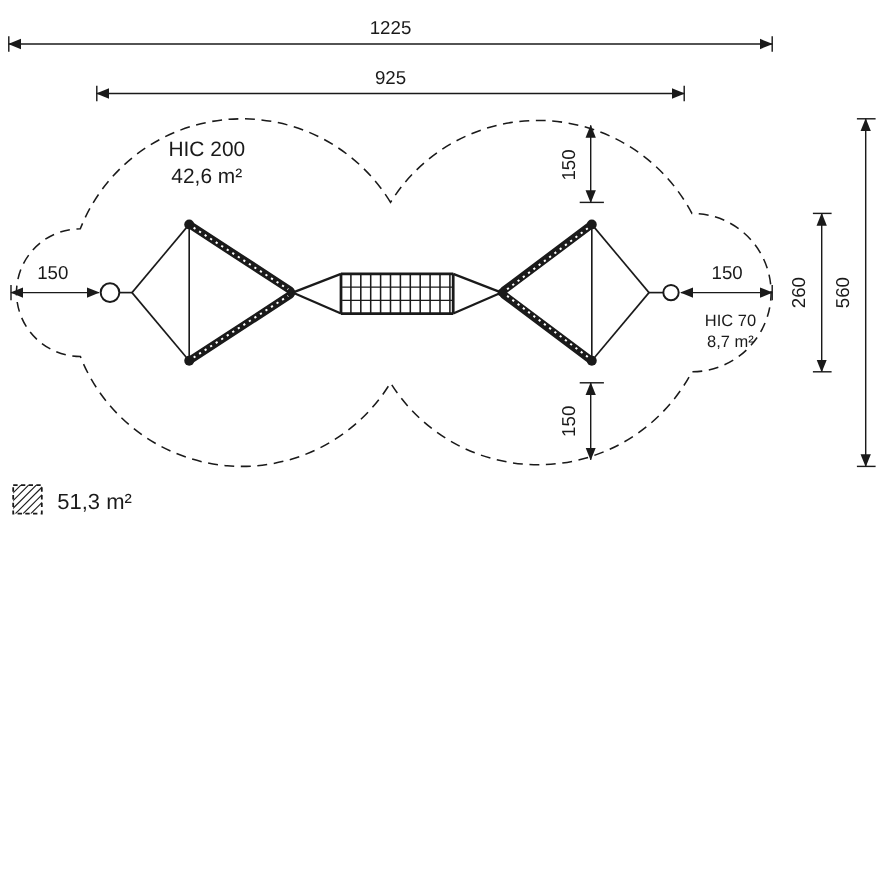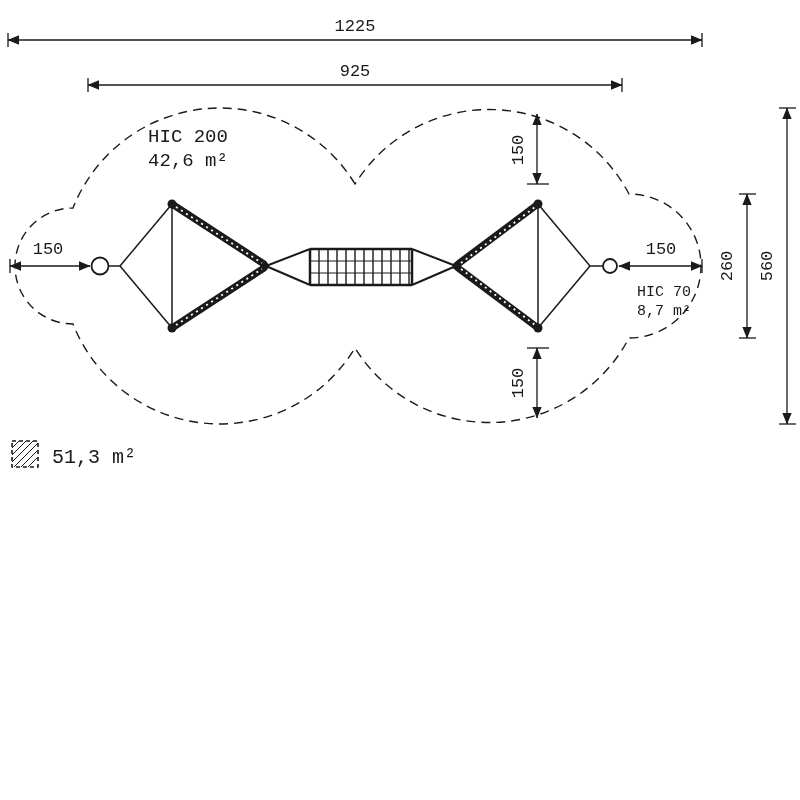--- a/index.html
+++ b/index.html
@@ -1,20 +1,20 @@
 <!DOCTYPE html>
 <html><head>
 <meta charset="utf-8">
 <style>
   html,body { margin:0; padding:0; background:#ffffff; }
   .canvas {
     position:relative;
     width:800px; height:564px;
     background:#ffffff;
-    font-family:Liberation Mono, monospace;
+    font-family:Liberation Sans, sans-serif;
     overflow:hidden;
   }
   svg { position:absolute; left:0; top:0; }
   .dim-text   { font-size:17px; fill:#1a1a1a; }
   .label-lg   { font-size:19px; fill:#1a1a1a; }
   .label-sm   { font-size:15px; fill:#1a1a1a; }
   .legend-txt { font-size:20px; fill:#1a1a1a; }
   .stroke     { stroke:#1a1a1a; fill:none; }
 </style>
 </head>

